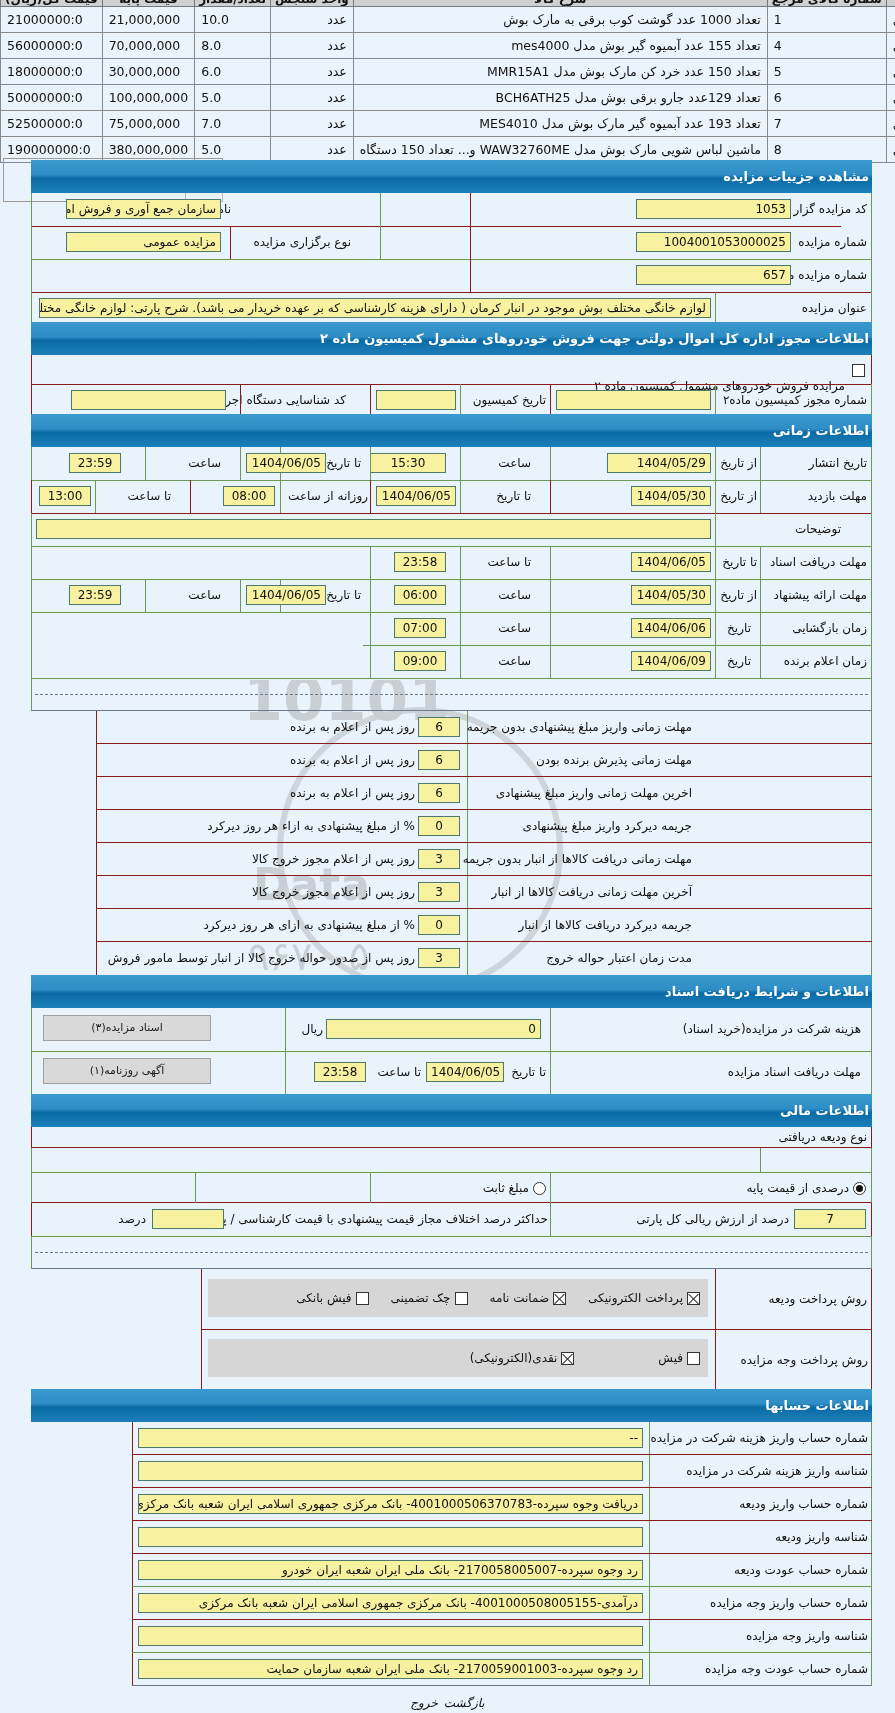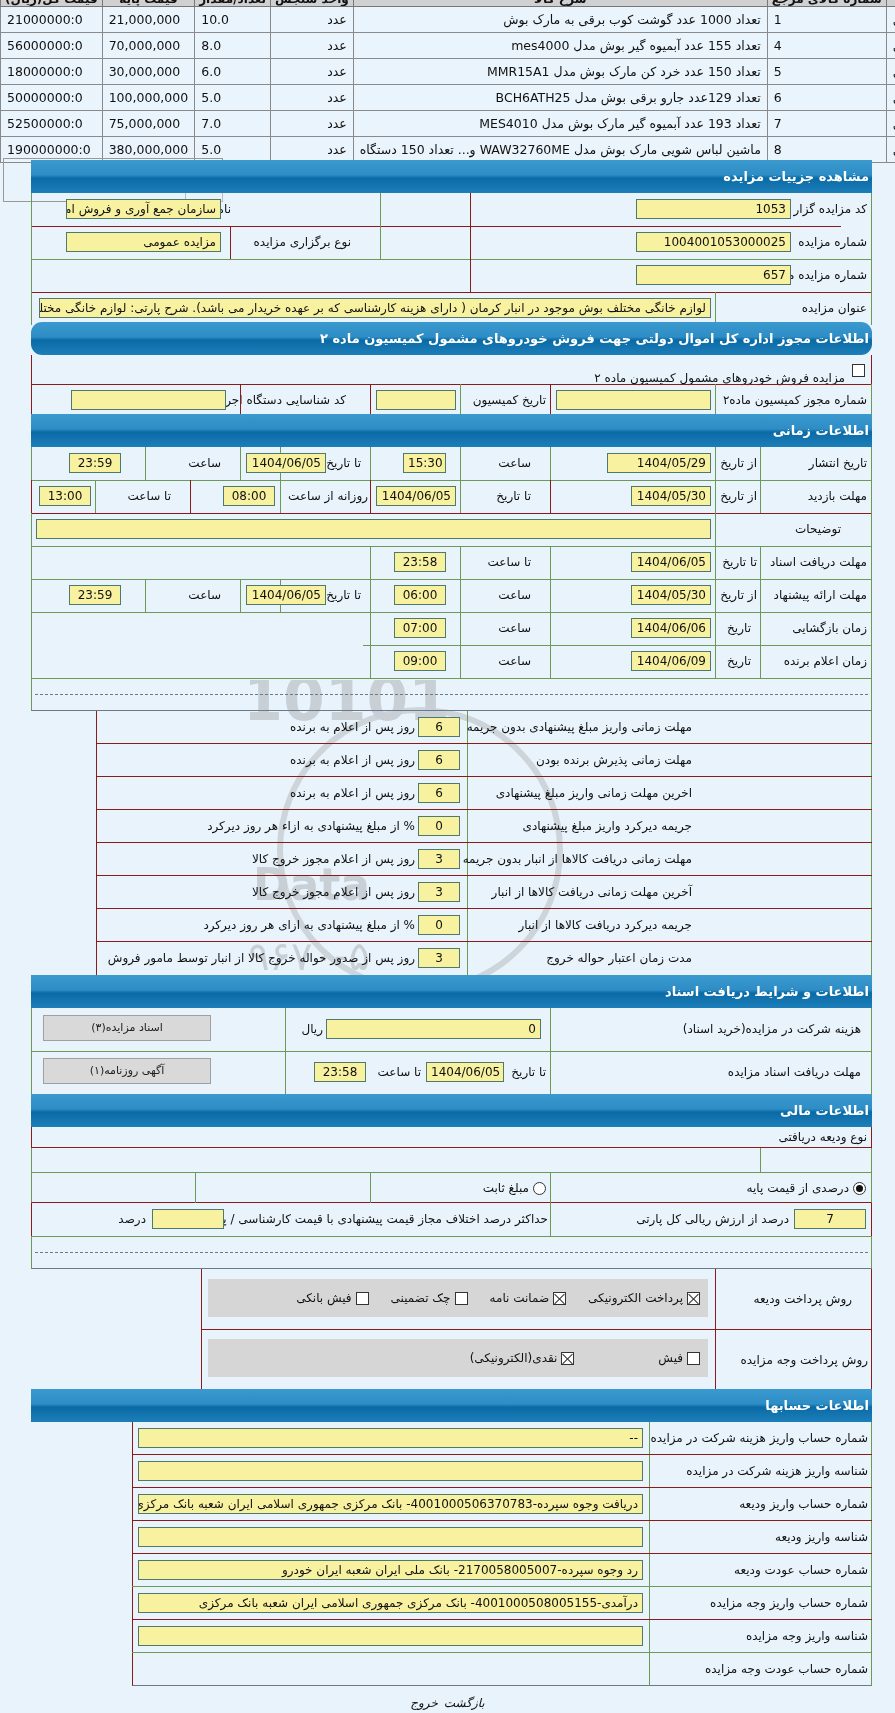--- a/index.html
+++ b/index.html
@@ -196,25 +196,25 @@
   <div class="abs" style="right:400px; top:0; height:33px; border-left:1px solid #8b1a1a;"></div>
 </div>
 <div class="hline red" style="top:292px;"></div>
 
 <div class="row" style="top:292px; height:33px;">
   <div class="abs lbl" style="right:4px; top:9px;">عنوان مزایده</div>
   <div class="abs" style="right:155px; top:0; height:33px; border-left:1px solid #6a9a55;"></div>
   <div class="inp" style="right:160px; top:6px; width:672px;">لوازم خانگی مختلف بوش موجود در انبار کرمان ( دارای هزینه کارشناسی که بر عهده خریدار می باشد). شرح پارتی: لوازم خانگی مختلف</div>
 </div>
 
-<div class="hdr" style="top:322px;border-radius:11px;">اطلاعات مجوز اداره کل اموال دولتی جهت فروش خودروهای مشمول کمیسیون ماده ۲</div>
+<div class="hdr" style="top:322px;">اطلاعات مجوز اداره کل اموال دولتی جهت فروش خودروهای مشمول کمیسیون ماده ۲</div>
 
 <div class="row" style="top:355px; height:29px; border-color:#8b1a1a;">
   <span class="abs" style="right:6px; top:8px;"><span class="chk"></span></span>
-  <span class="abs lbl" style="right:26px; top:16px;text-align:center;">مزایده فروش خودروهای مشمول کمیسیون ماده ۲</span>
+  <span class="abs lbl" style="right:26px; top:24px;text-align:center;">مزایده فروش خودروهای مشمول کمیسیون ماده ۲</span>
 </div>
 <div class="hline red" style="top:384px;"></div>
 
 <div class="row" style="top:384px; height:33px; border-left-color:#8b1a1a;">
   <div class="abs lbl" style="right:4px; top:9px;">شماره مجوز کمیسیون ماده۲</div>
   <div class="abs" style="right:155px; top:0; height:33px; border-left:1px solid #6a9a55;"></div>
   <div class="inp" style="right:160px; top:6px; width:155px;"></div>
   <div class="abs" style="right:320px; top:0; height:33px; border-left:1px solid #8b1a1a;"></div>
   <div class="abs lbl" style="right:325px; top:9px;">تاریخ کمیسیون</div>
   <div class="abs" style="right:410px; top:0; height:33px; border-left:1px solid #6a9a55;"></div>
@@ -229,21 +229,21 @@
 
 <div class="row" style="top:447px; height:33px;">
   <div class="abs lbl" style="right:4px; top:9px;">تاریخ انتشار</div>
   <div class="abs" style="right:110px; top:0; height:33px; border-left:1px solid #6a9a55;"></div>
   <div class="abs lbl" style="right:114px; top:9px;">از تاریخ</div>
   <div class="abs" style="right:155px; top:0; height:33px; border-left:1px solid #6a9a55;"></div>
   <div class="inp ltr" style="right:160px; top:6px; width:104px;">1404/05/29</div>
   <div class="abs" style="right:320px; top:0; height:33px; border-left:1px solid #6a9a55;"></div>
   <div class="abs lbl" style="right:340px; top:9px;">ساعت</div>
   <div class="abs" style="right:410px; top:0; height:33px; border-left:1px solid #6a9a55;"></div>
-  <div class="inp ltr center" style="right:425px; top:6px; width:43px;">15:30</div>
+  <div class="inp ltr center" style="right:425px; top:6px; width:76px;">15:30</div>
   <div class="abs" style="right:500px; top:0; height:33px; border-left:1px solid #6a9a55;"></div>
   <div class="abs lbl" style="right:510px; top:9px;">تا تاریخ</div>
   <div class="abs" style="right:590px; top:0; height:33px; border-left:1px solid #6a9a55;"></div>
   <div class="inp ltr" style="right:545px; top:6px; width:80px; right:545px;">1404/06/05</div>
   <div class="abs" style="right:630px; top:0; height:33px; border-left:1px solid #6a9a55;"></div>
   <div class="abs lbl" style="right:650px; top:9px;">ساعت</div>
   <div class="abs" style="right:725px; top:0; height:33px; border-left:1px solid #6a9a55;"></div>
   <div class="inp ltr center" style="right:750px; top:6px; width:52px;">23:59</div>
 </div>
 <div class="hline" style="top:480px;"></div>
@@ -439,21 +439,21 @@
 </div>
 <div class="hline" style="top:1236px;"></div>
 
 <div class="row" style="top:1236px; height:33px; border-bottom:1px solid #6a7a8a;"></div>
 <div class="dash" style="top:1252px;"></div>
 
 <div class="abs" style="left:201px; top:1269px; width:671px; height:120px; border-left:1px solid #8b1a1a; border-right:1px solid #8b1a1a;"></div>
 <div class="abs" style="left:715px; top:1269px; height:120px; border-left:1px solid #8b1a1a;"></div>
 <div class="abs" style="left:201px; top:1329px; width:671px; border-top:1px solid #8b1a1a;"></div>
 
-<div class="abs lbl" style="right:43px; top:1292px;">روش پرداخت ودیعه</div>
+<div class="abs lbl" style="right:28px; top:1292px;">روش پرداخت ودیعه</div>
 <div class="graybox" style="left:208px; top:1279px; width:500px; height:38px; direction:rtl;">
   <span class="chk x"></span>
   <span style="margin-left:18px;">پرداخت الکترونیکی</span>
   <span class="chk x"></span>
   <span style="margin-left:18px;">ضمانت نامه</span>
   <span class="chk"></span>
   <span style="margin-left:18px;">چک تضمینی</span>
   <span class="chk"></span>
   <span>فیش بانکی</span>
 </div>
@@ -494,18 +494,19 @@
 <div class="abs" style="left:132px; top:1587px; width:740px; height:33px; border-bottom:1px solid #8b1a1a;">
   <span class="abs lbl" style="right:4px; top:9px;">شماره حساب واریز وجه مزایده</span>
   <span class="inp" style="right:229px; top:6px; width:505px;">درآمدی-4001000508005155- بانک مرکزی جمهوری اسلامی ایران شعبه بانک مرکزی</span>
 </div>
 <div class="abs" style="left:132px; top:1620px; width:740px; height:33px; border-bottom:1px solid #6a9a55;">
   <span class="abs lbl" style="right:4px; top:9px;">شناسه واریز وجه مزایده</span>
   <span class="inp" style="right:229px; top:6px; width:505px;"></span>
 </div>
 <div class="abs" style="left:132px; top:1653px; width:740px; height:33px;">
   <span class="abs lbl" style="right:4px; top:9px;">شماره حساب عودت وجه مزایده</span>
+  <span class="inp" style="right:229px; top:6px; width:505px;">رد وجوه سپرده-2170059001003- بانک ملی ایران شعبه سازمان حمایت</span>
 </div>
 
 <div class="footer-links">
   <span>بازگشت</span>
   <span>خروج</span>
 </div>
 
 </body></html>

